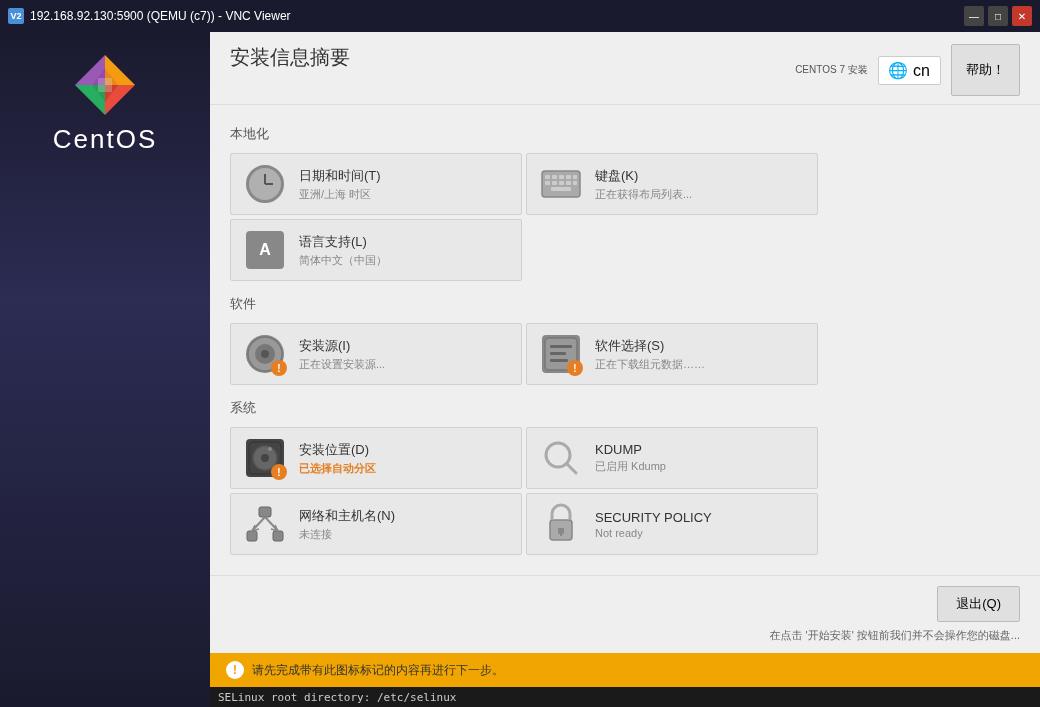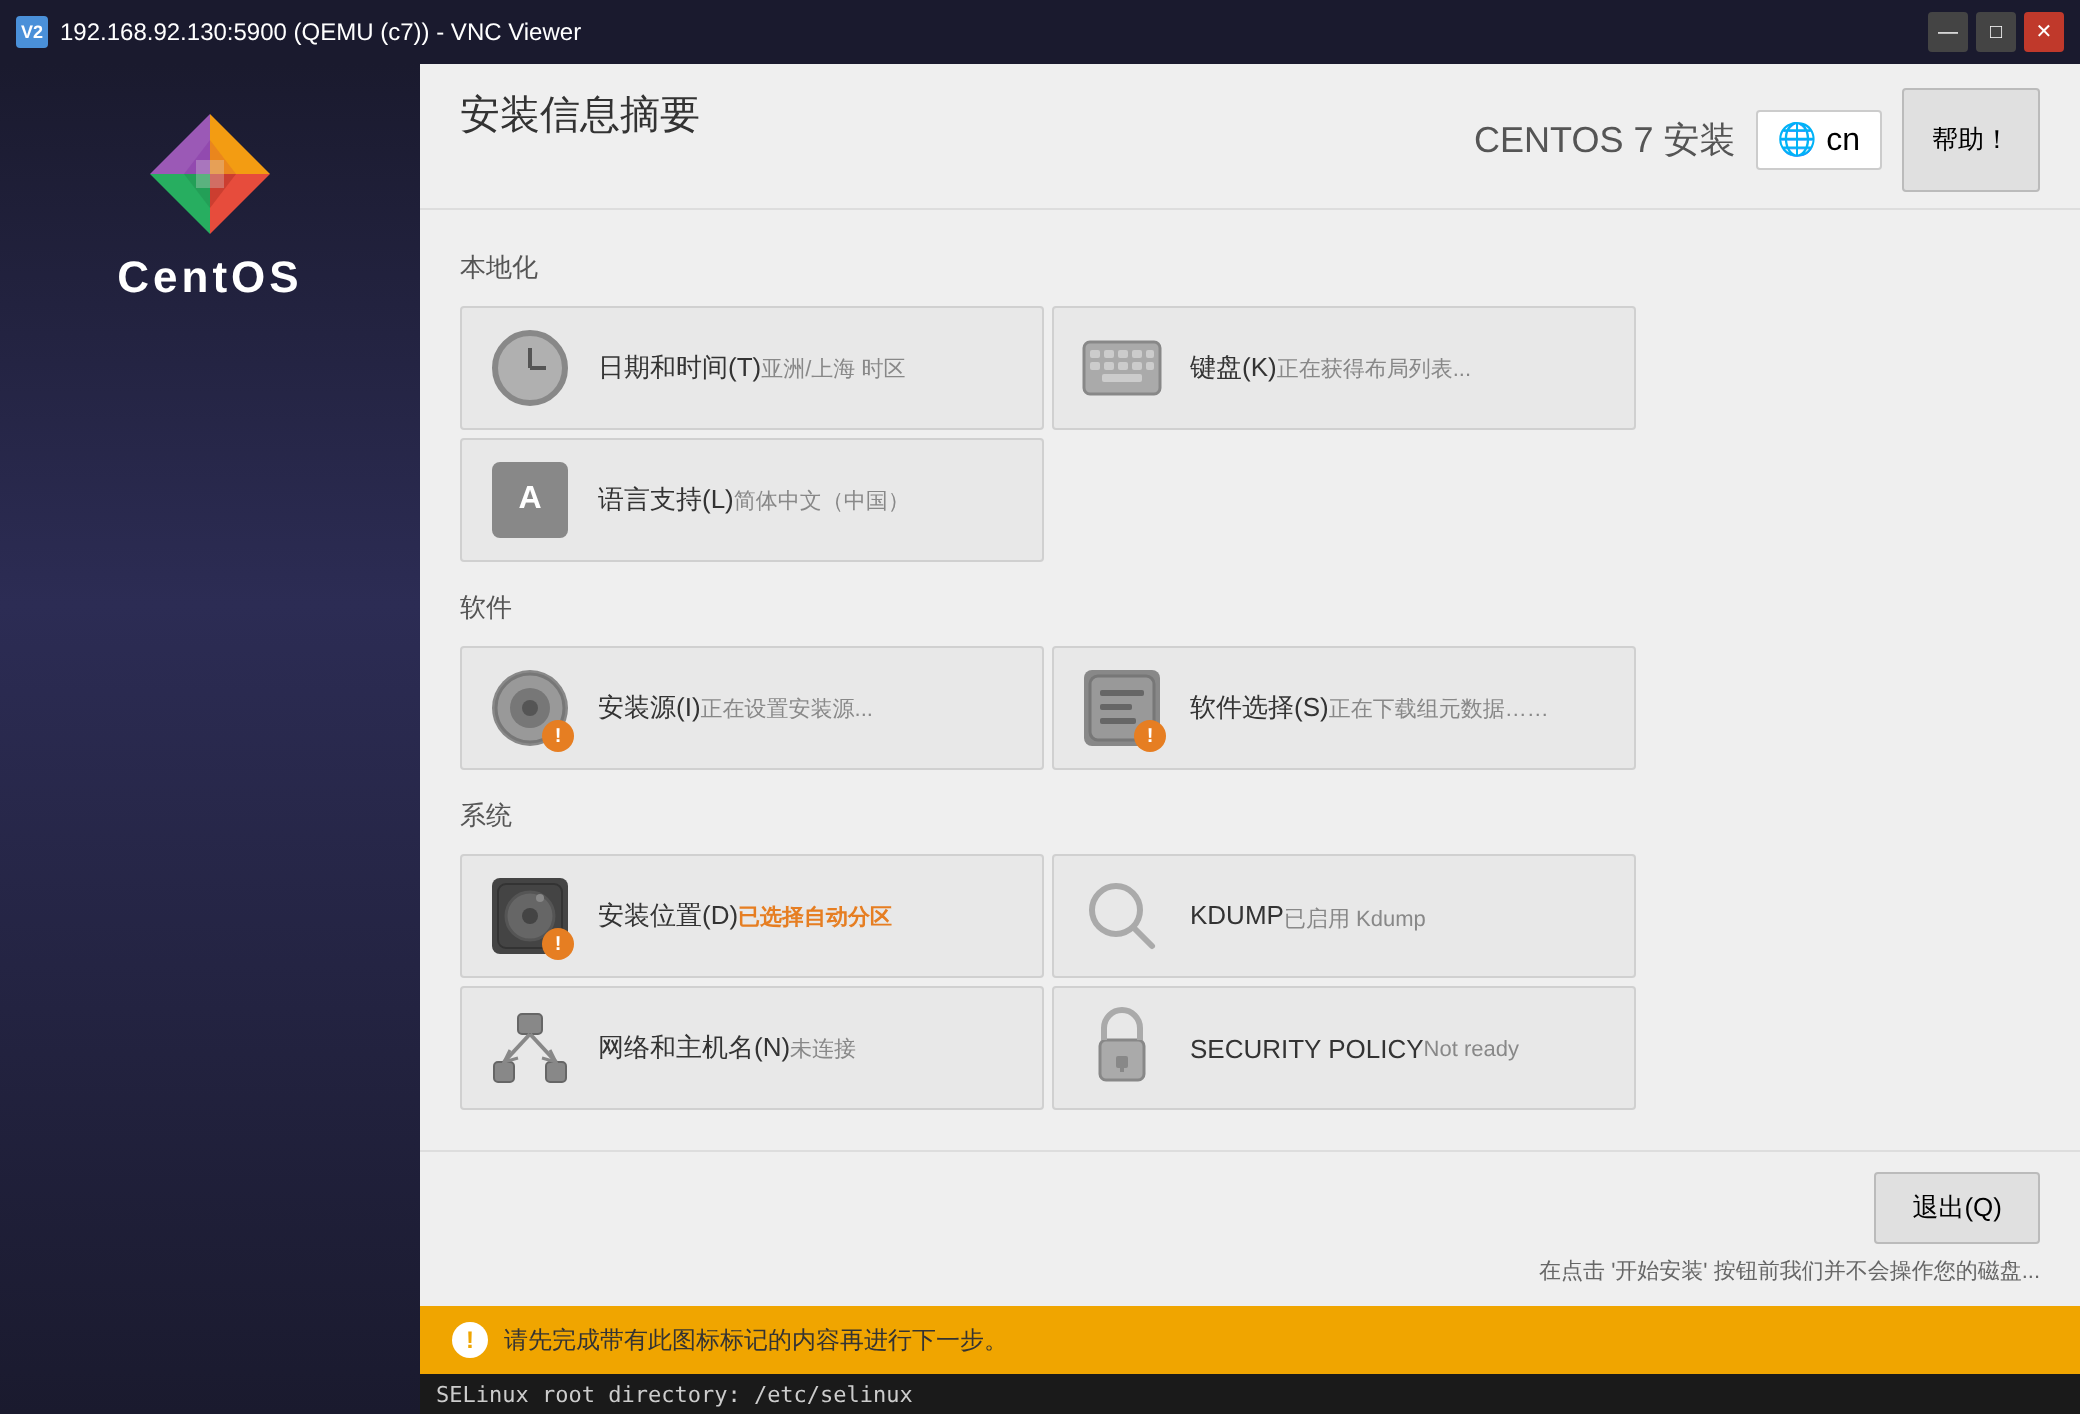--- a/index.html
+++ b/index.html
@@ -55,22 +55,22 @@
       display: flex; flex-direction: column; align-items: center; justify-content: center;
       margin-bottom: 8px;
     }
     .logo-symbol {
       width: 70px; height: 70px;
       position: relative;
     }
     .logo-symbol svg { width: 70px; height: 70px; }
     .centos-text {
       color: white;
-      font-size: 22px;
-      font-weight: bold;
+      font-size: 26px;
+      font-weight: normal;
       letter-spacing: 2px;
       margin-top: 4px;
     }
 
     
     .content {
       flex: 1;
       background: #efefef;
       display: flex;
       flex-direction: column;
@@ -139,21 +139,21 @@
       padding: 8px 12px;
       cursor: pointer;
       gap: 12px;
       border-radius: 2px;
     }
     .tile-icon {
       width: 44px; height: 44px;
       flex-shrink: 0;
       display: flex; align-items: center; justify-content: center;
     }
-    .tile-text { display: flex; }
+    .tile-text { display: flex; flex-direction: column; }
     .tile-title {
       font-size: 13px;
       color: #333;
     }
     .tile-subtitle {
       font-size: 11px;
       color: #888;
       margin-top: 2px;
     }
     .tile-subtitle.orange { color: #e67e22; font-weight: bold; }
@@ -330,21 +330,21 @@
       </div>
       <div class="centos-text">CentOS</div>
     </div>
   </div>
 
   <div class="content">
 
     <div class="header">
       <h1 class="page-title">安装信息摘要</h1>
       <div class="header-right">
-        <div style="font-size:18px; color:#555;">CENTOS 7 安装</div>
+        <div style="font-size:10px; color:#555;">CENTOS 7 安装</div>
         <button class="lang-btn">🌐 cn</button>
         <button class="help-btn">帮助！</button>
       </div>
     </div>
 
     <div class="sections">
 
       <div class="section-title">本地化</div>
       <div class="section-grid">
 

